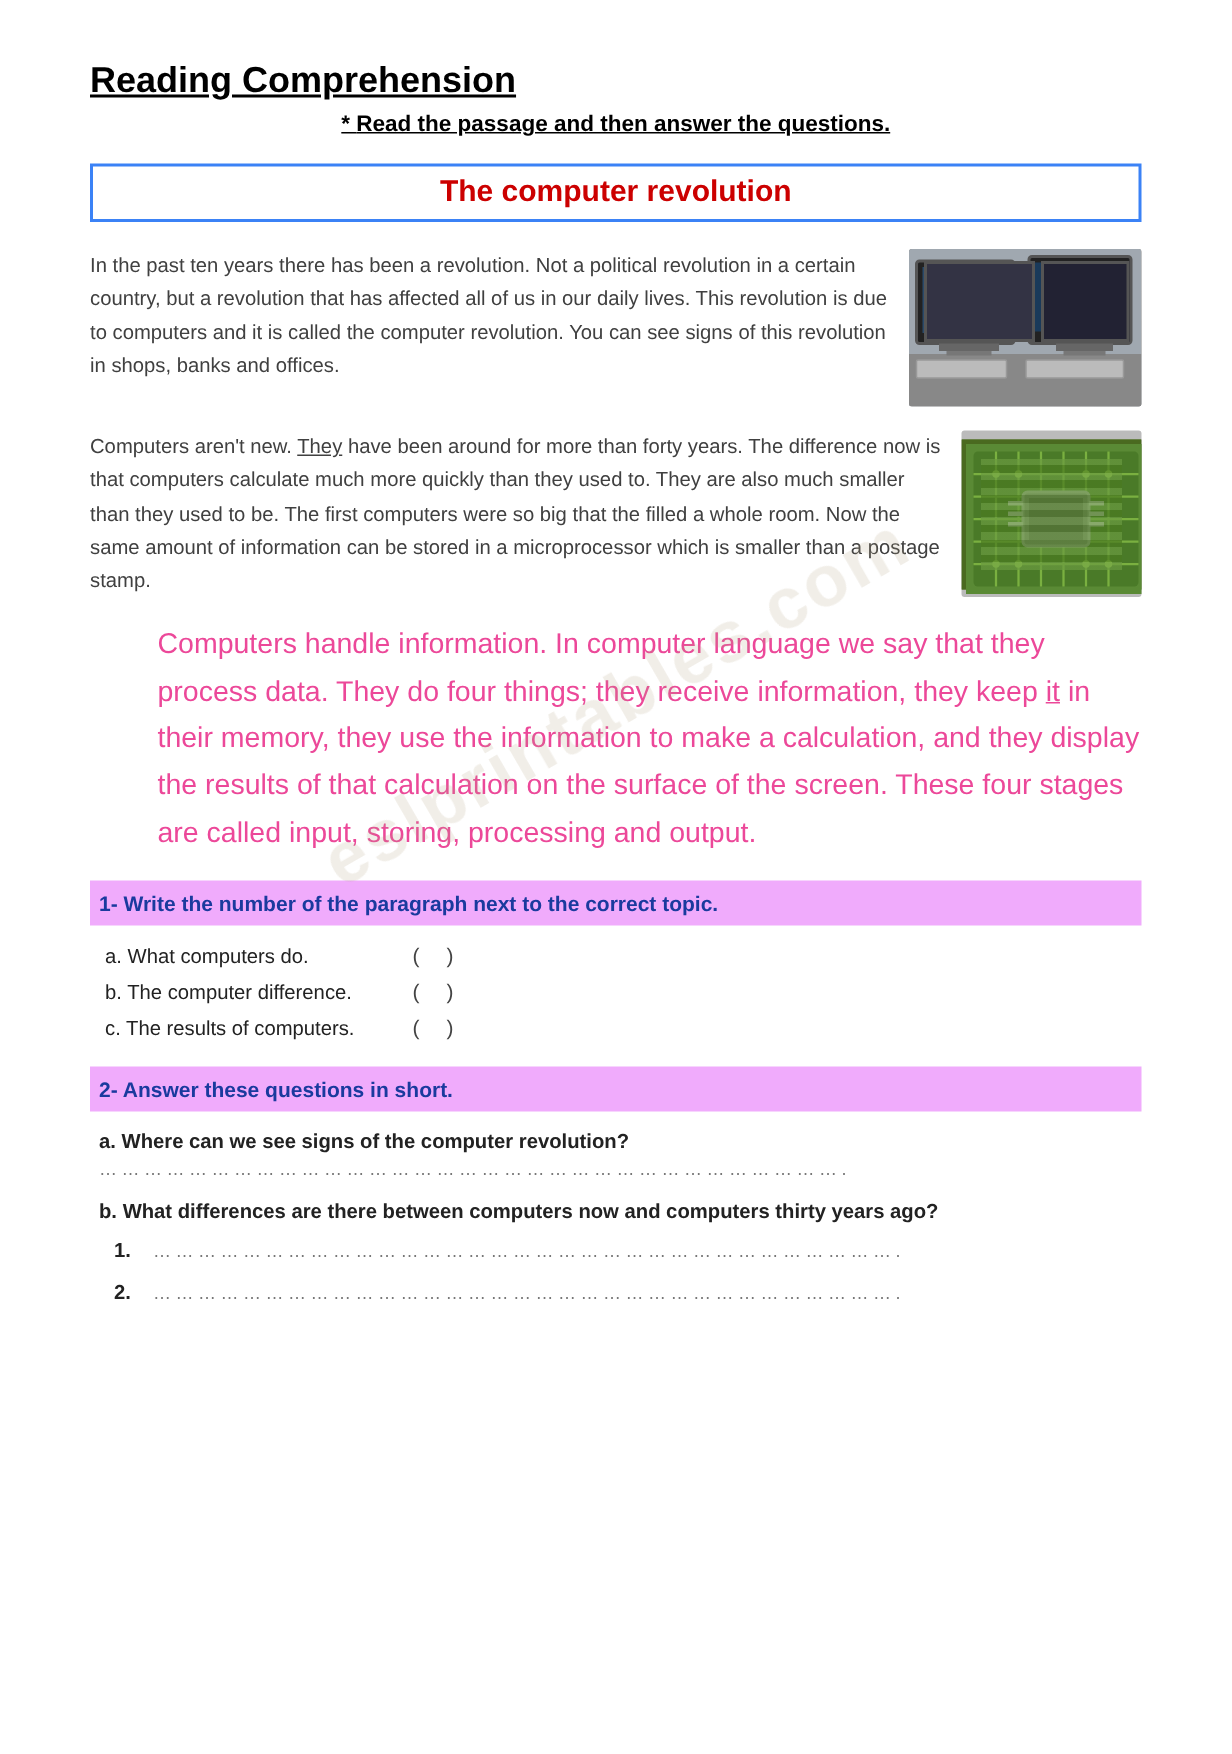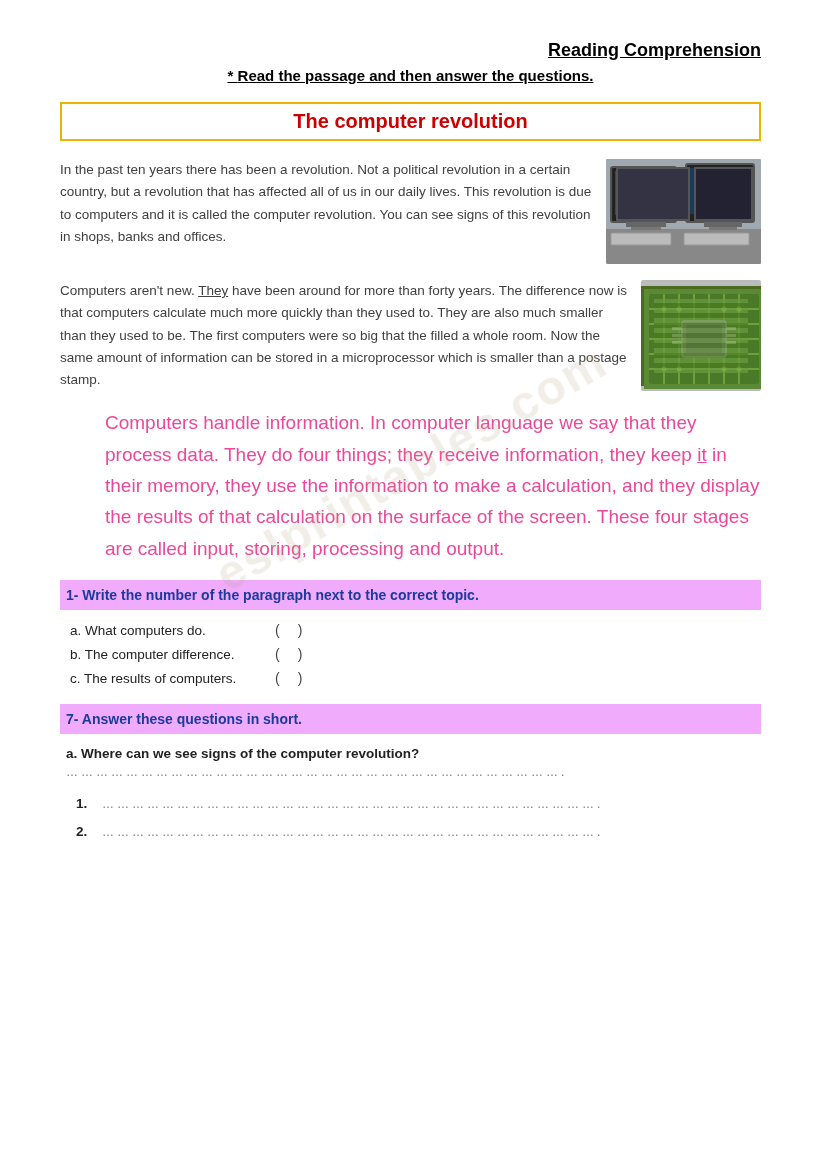--- a/index.html
+++ b/index.html
@@ -6,39 +6,39 @@
     body {
       background: #fff;
       font-family: 'Arial', sans-serif;
       font-size: 14px;
       color: #222;
       width: 821px;
       min-height: 1169px;
       padding: 40px 60px;
     }
     .page-title {
-      text-align: right;
-      font-size: 18px;
+      text-align: left;
+      font-size: 24px;
       font-weight: bold;
       text-decoration: underline;
       color: #000;
       margin-bottom: 6px;
     }
     .instruction {
       text-align: center;
       font-size: 15px;
       font-weight: bold;
       color: #000;
       margin-bottom: 18px;
     }
     .instruction span {
       text-decoration: underline;
     }
     .article-title-box {
-      border: 2px solid #eab308;
+      border: 2px solid #3b82f6;
       display: inline-block;
       padding: 6px 30px;
       margin: 0 auto 18px auto;
       display: flex;
       justify-content: center;
     }
     .article-title {
       font-size: 20px;
       font-weight: bold;
       color: #cc0000;
@@ -293,33 +293,37 @@
   </span>
 </div>
 <div class="question-item">
   <span class="question-label">c. The results of computers.</span>
   <span class="answer-parens">
     <span>(</span>
     <span>)</span>
   </span>
 </div>
 
-<div class="section-header" style="margin-top:18px;">7- Answer these questions in short.</div>
+<div class="section-header" style="margin-top:18px;">2- Answer these questions in short.</div>
 
 <div class="section2">
 
   <div class="q2-item">
     <div class="q2-label">
       <span style="font-weight:bold;">a. </span>
       <span>Where can we see signs of the computer revolution?</span>
     </div>
     <div class="dotted-line-text">……………………………………………………………………………………….</div>
   </div>
 
   <div class="q2-item">
+    <div class="q2-label">
+      <span style="font-weight:bold;">b. </span>
+      <span>What differences are there between computers now and computers thirty years ago?</span>
+    </div>
     <div style="margin-top:8px; padding-left:10px;">
       <div class="numbered-answer">
         <span class="num-label">1.</span>
         <div class="dotted-line-text" style="flex:1;">……………………………………………………………………………………….</div>
       </div>
       <div class="numbered-answer">
         <span class="num-label">2.</span>
         <div class="dotted-line-text" style="flex:1;">……………………………………………………………………………………….</div>
       </div>
     </div>

